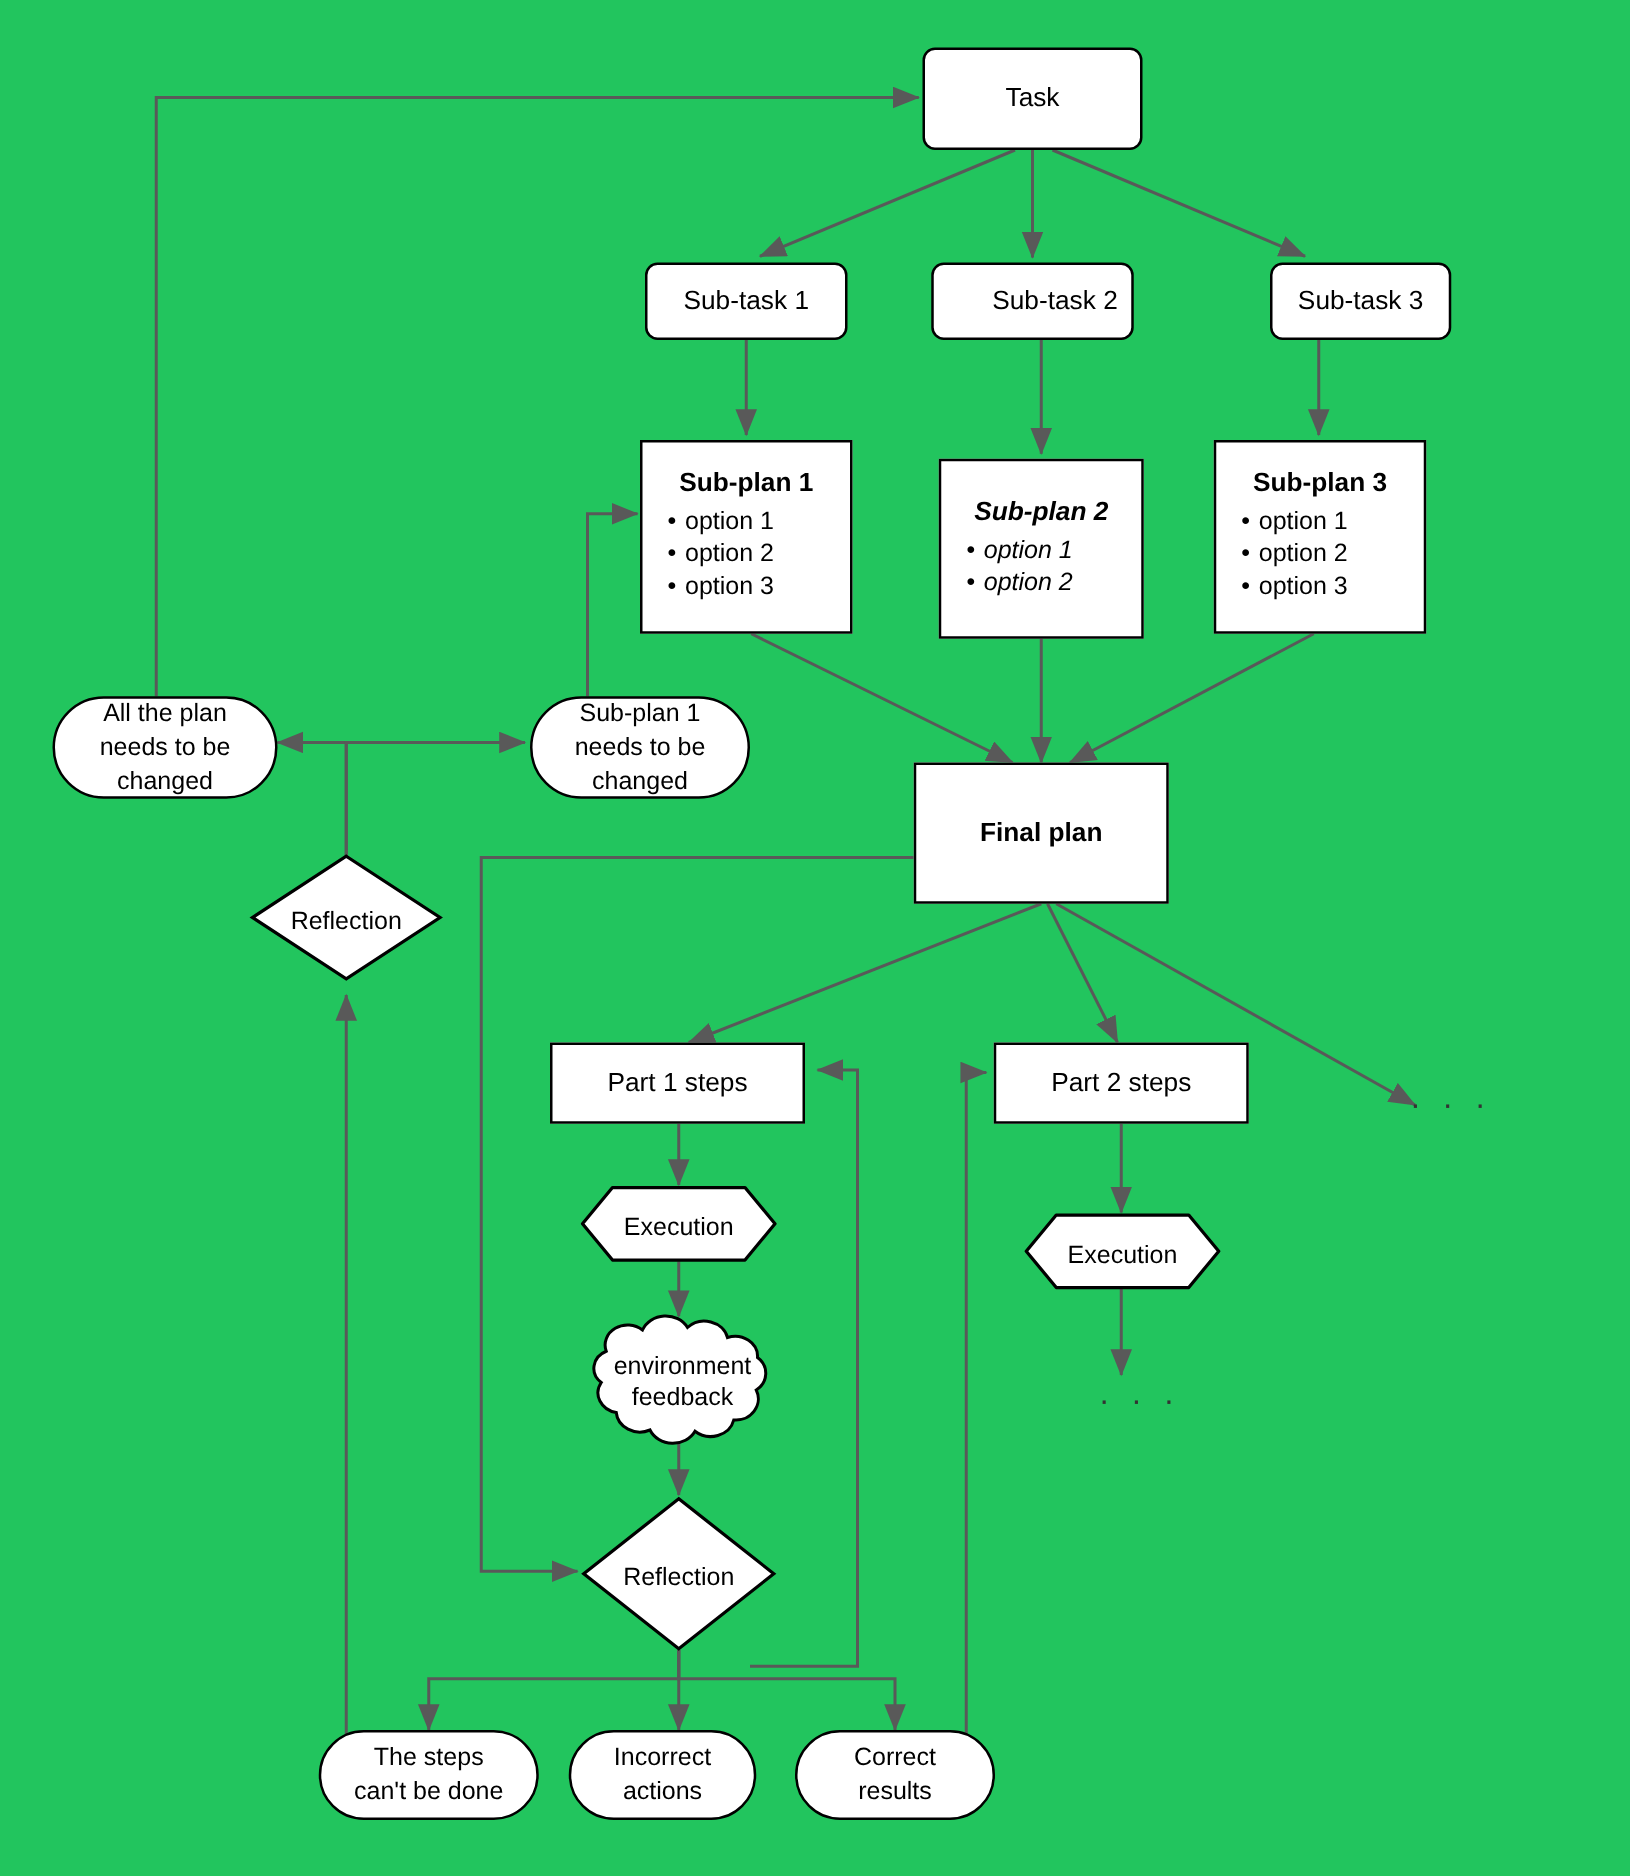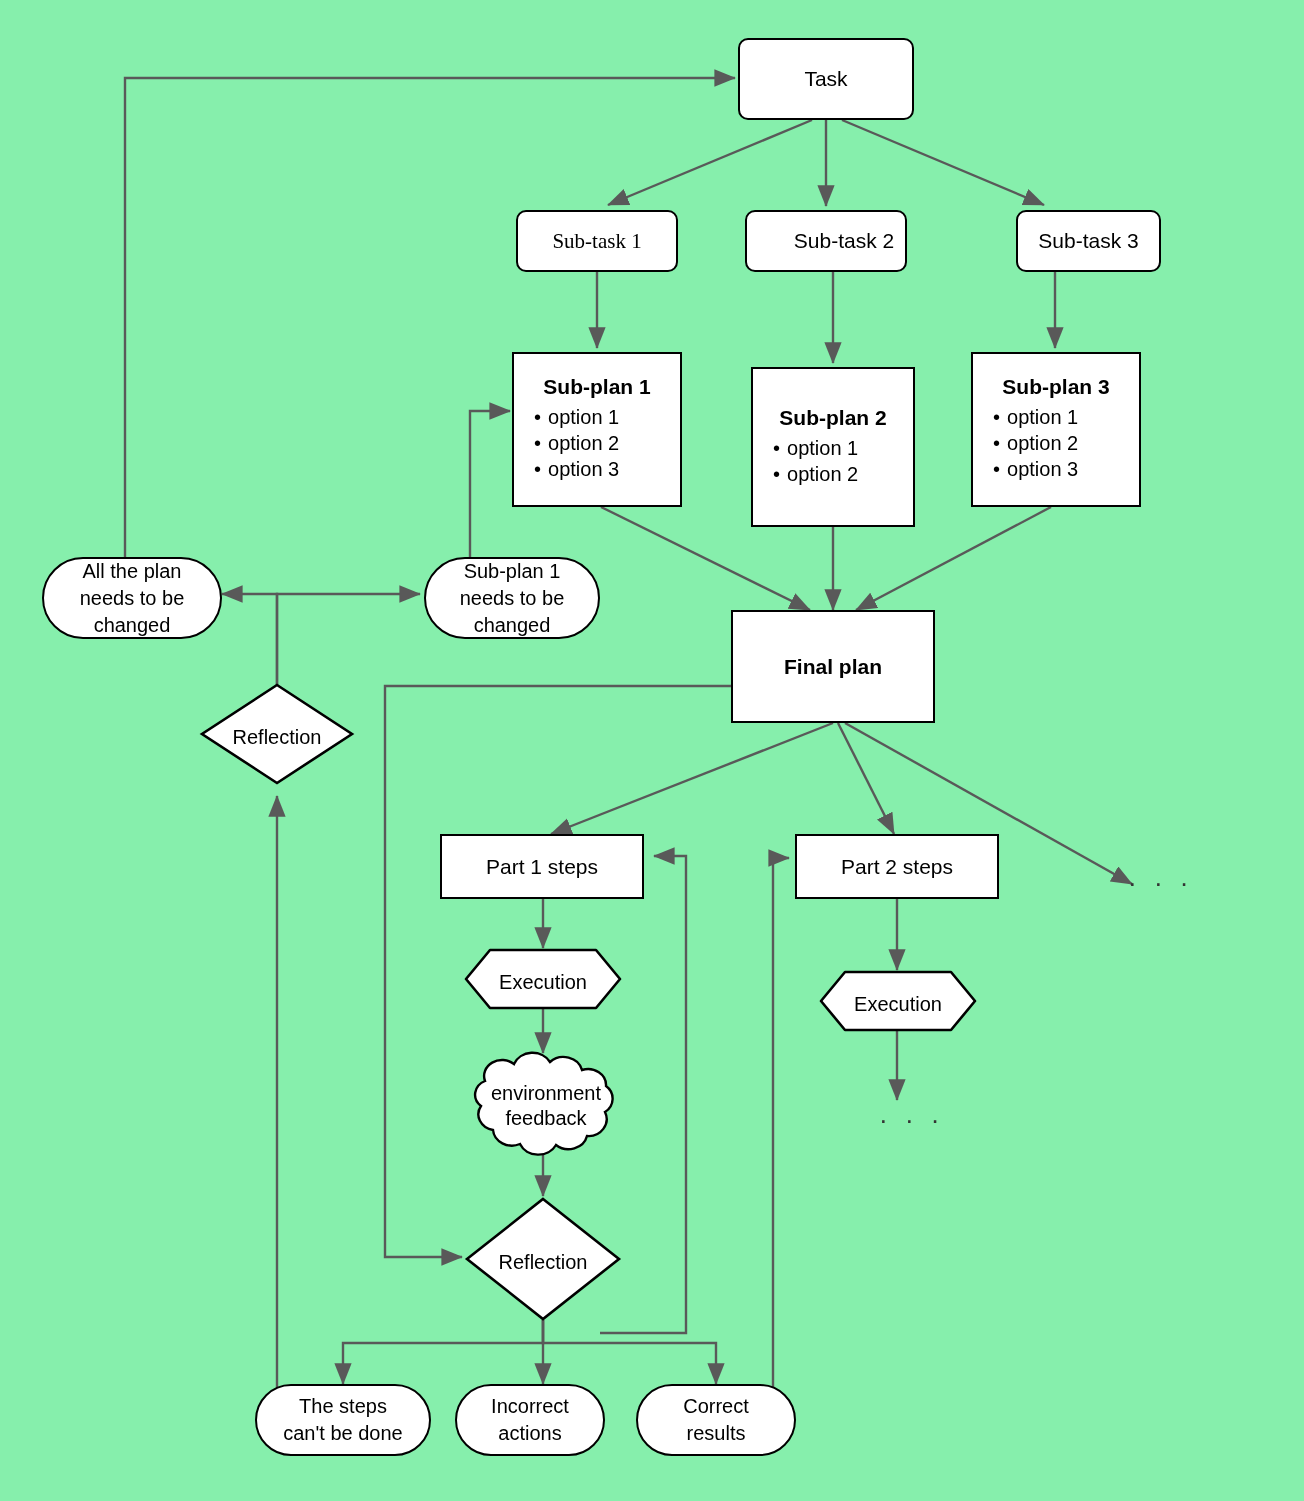--- a/index.html
+++ b/index.html
@@ -9,21 +9,21 @@
     background: #ffffff;
   }
   body {
     font-family: "Liberation Sans", sans-serif;
     color: #000000;
   }
   #diagram-root {
     position: relative;
     width: 1304px;
     height: 1501px;
-    background: #86efac;
+    background: #22c55e;
     overflow: hidden;
   }
   #edge-layer {
     position: absolute;
     left: 0;
     top: 0;
     width: 1304px;
     height: 1501px;
     pointer-events: none;
   }
@@ -160,42 +160,42 @@
 
       <path d="M897,899 L897,970"></path>
       <path d="M897,1031 L897,1100"></path>
     </g>
   </svg>
 
   <div class="node rect-round" style="left:738px; top:38px; width:176px; height:82px;">
     <span>Task</span>
   </div>
 
-  <div class="node rect-round" style="left:516px; top:210px; width:162px; height:62px;font-family:Liberation Serif, serif;">
+  <div class="node rect-round" style="left:516px; top:210px; width:162px; height:62px;">
     <span>Sub-task 1</span>
   </div>
 
   <div class="node rect-round" style="left:745px; top:210px; width:162px; height:62px;padding-left:36px;">
     <span>Sub-task 2</span>
   </div>
 
   <div class="node rect-round" style="left:1016px; top:210px; width:145px; height:62px;">
     <span>Sub-task 3</span>
   </div>
 
   <div class="node plan-box" style="left:512px; top:352px; width:170px; height:155px;">
     <div class="plan-title">Sub-plan 1</div>
     <ul class="plan-opts">
       <li>option 1</li>
       <li>option 2</li>
       <li>option 3</li>
     </ul>
   </div>
 
-  <div class="node plan-box" style="left:751px; top:367px; width:164px; height:160px;">
+  <div class="node plan-box" style="left:751px; top:367px; width:164px; height:144px;font-style:italic;">
     <div class="plan-title">Sub-plan 2</div>
     <ul class="plan-opts">
       <li>option 1</li>
       <li>option 2</li>
     </ul>
   </div>
 
   <div class="node plan-box" style="left:971px; top:352px; width:170px; height:155px;">
     <div class="plan-title">Sub-plan 3</div>
     <ul class="plan-opts">

